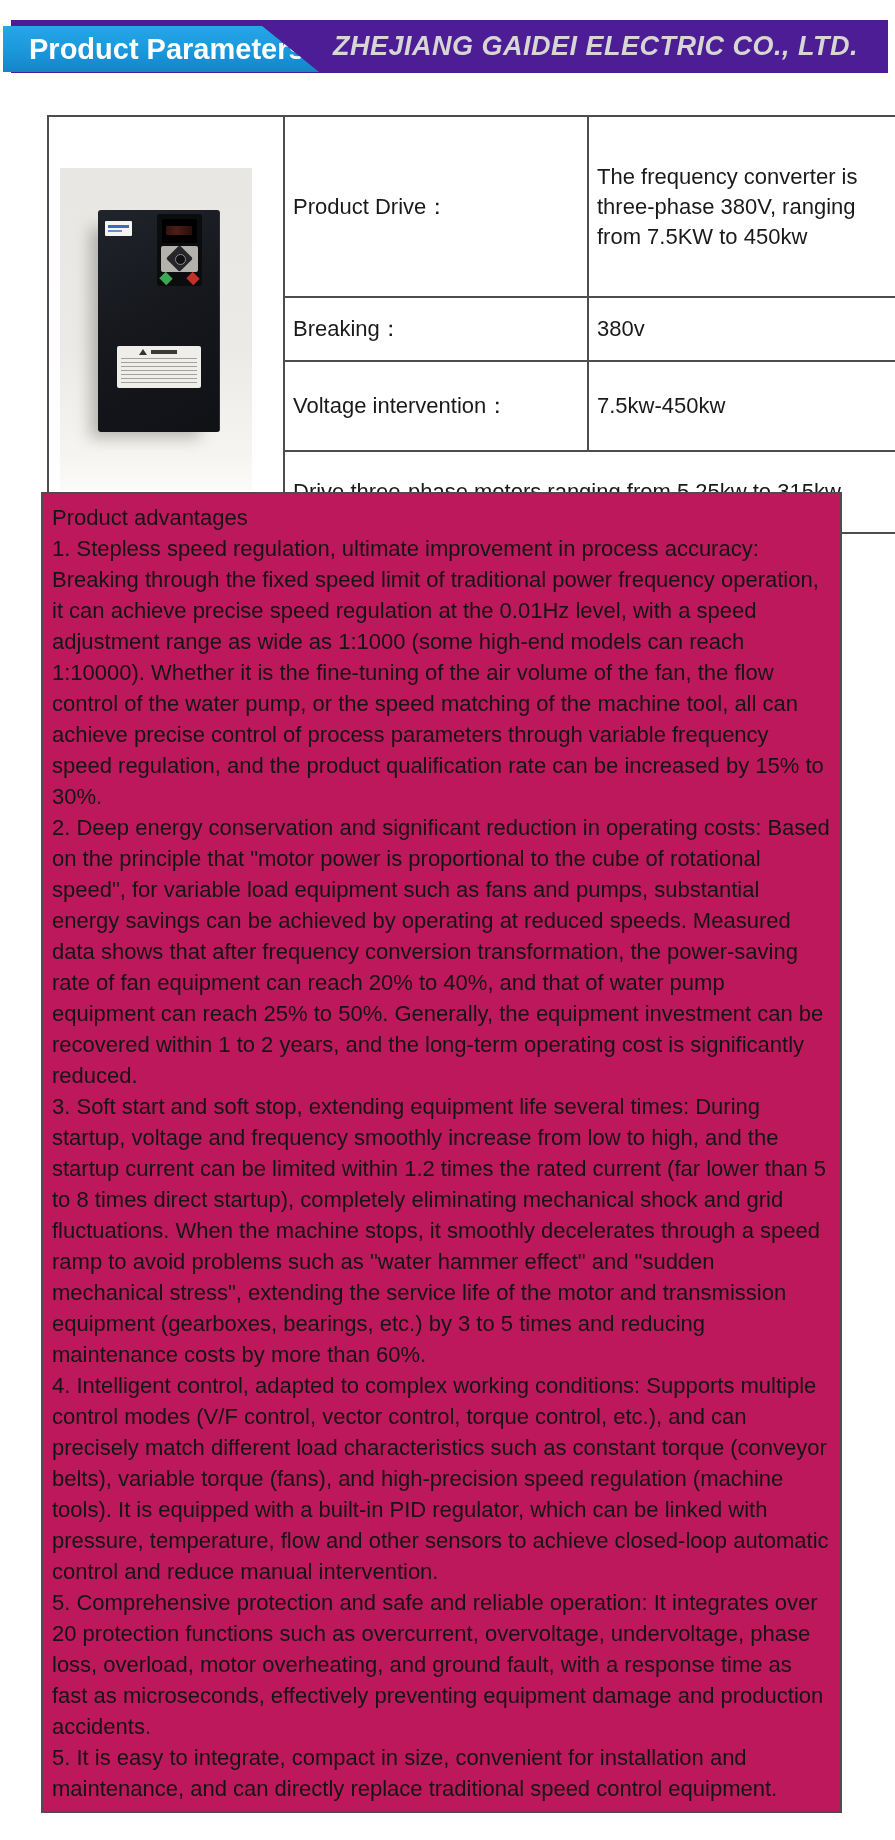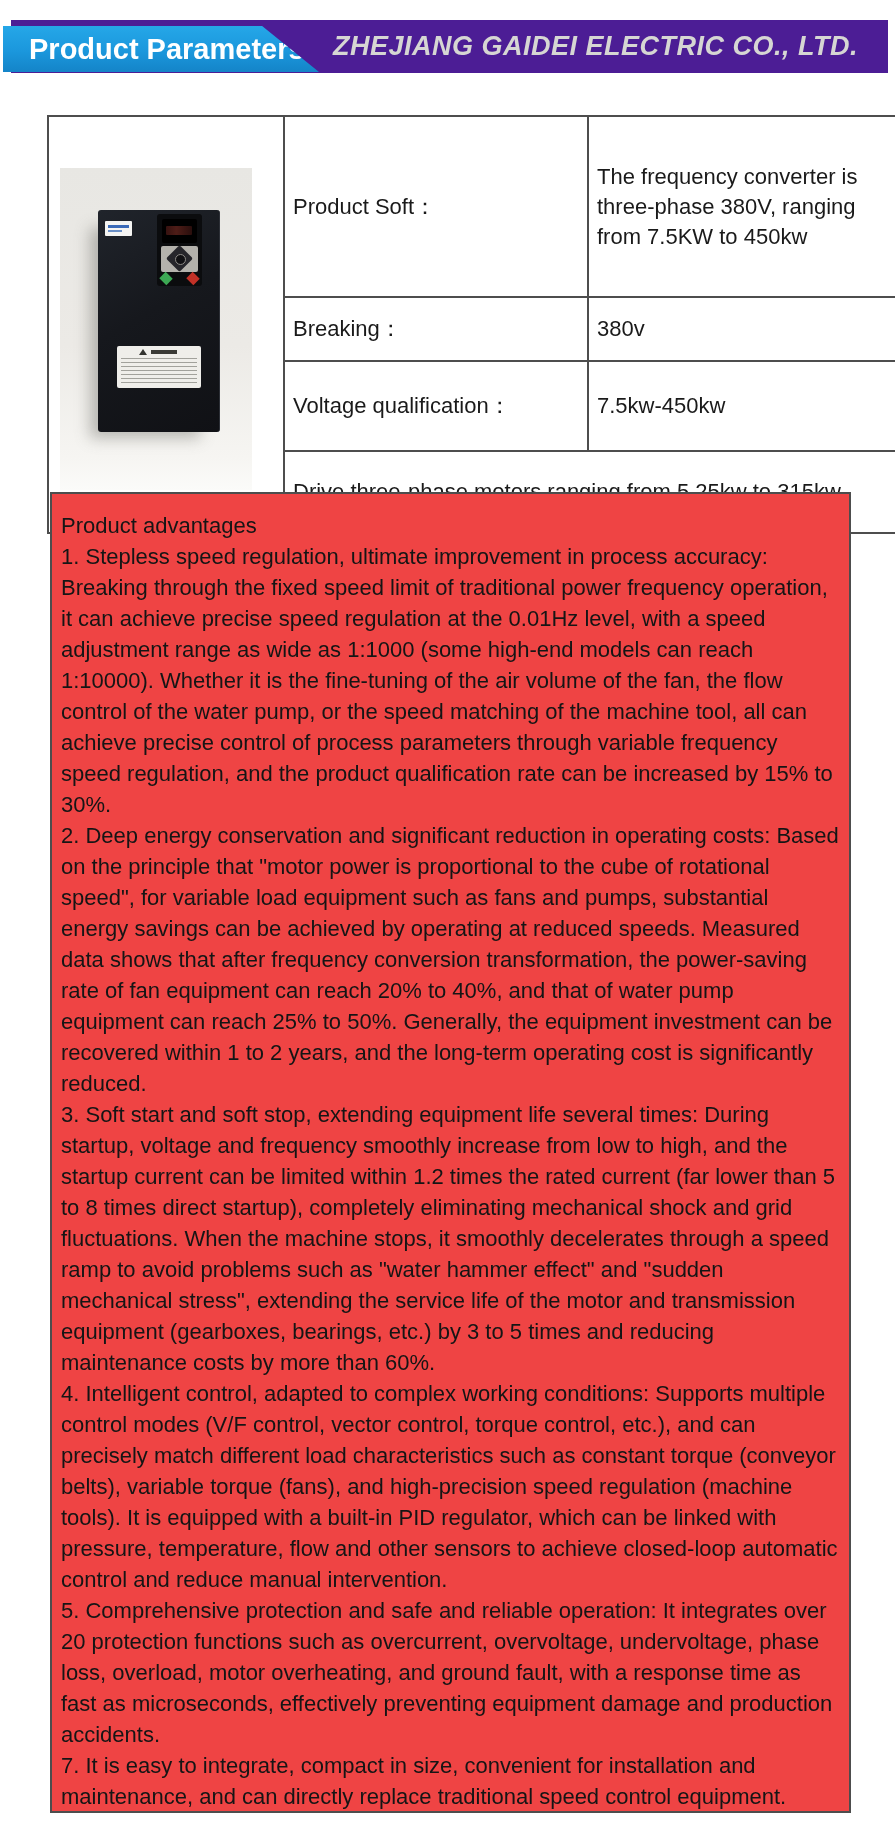--- a/index.html
+++ b/index.html
@@ -111,23 +111,23 @@
   .warn-head-bar{
     position:absolute;left:34px;top:4px;width:26px;height:4px;background:#3a3a36;
   }
   .warn-lines{
     position:absolute;left:4px;top:12px;right:4px;bottom:4px;
     background:repeating-linear-gradient(180deg,#8e8e88 0 1px,transparent 1px 4px);
     opacity:.8;
   }
   
   .adv-box{
-    position:absolute;left:50px;top:492px;width:801px;height:1321px;
-    box-sizing:border-box;border:2px solid #4d4d4d;background:#ef4444;
-    padding:16px 9px;font-size:22px;line-height:31px;color:#151515;
+    position:absolute;left:41px;top:492px;width:801px;height:1321px;
+    box-sizing:border-box;border:2px solid #4d4d4d;background:#be185d;
+    padding:8px 9px;font-size:22px;line-height:31px;color:#151515;
   }
   .adv-box .para{margin:0;}
 </style>
 </head>
 <body>
 
 <div class="banner">
   <span class="company">ZHEJIANG GAIDEI ELECTRIC CO., LTD.</span>
 </div>
 <div class="ribbon">
@@ -151,38 +151,38 @@
             <div class="btn-stop"></div>
           </div>
           <div class="warn-label">
             <div class="warn-head"></div>
             <div class="warn-head-bar"></div>
             <div class="warn-lines"></div>
           </div>
         </div>
       </div>
     </td>
-    <td class="label-cell">Product Soft：</td>
+    <td class="label-cell">Product Drive：</td>
     <td class="value-cell">The frequency converter is three-phase 380V, ranging from 7.5KW to 450kw</td>
   </tr>
   <tr class="r2">
     <td class="label-cell">Breaking：</td>
     <td class="value-cell">380v</td>
   </tr>
   <tr class="r3">
-    <td class="label-cell">Voltage qualification：</td>
+    <td class="label-cell">Voltage intervention：</td>
     <td class="value-cell">7.5kw-450kw</td>
   </tr>
   <tr class="r4">
     <td colspan="2">Drive three-phase motors ranging from 5.25kw to 315kw</td>
   </tr>
 </tbody>
   </table>
 
 <div class="adv-box">
   <div class="para">Product advantages</div>
   <div class="para">1. Stepless speed regulation, ultimate improvement in process accuracy: Breaking through the fixed speed limit of traditional power frequency operation, it can achieve precise speed regulation at the 0.01Hz level, with a speed adjustment range as wide as 1:1000 (some high-end models can reach 1:10000). Whether it is the fine-tuning of the air volume of the fan, the flow control of the water pump, or the speed matching of the machine tool, all can achieve precise control of process parameters through variable frequency speed regulation, and the product qualification rate can be increased by 15% to 30%.</div>
   <div class="para">2. Deep energy conservation and significant reduction in operating costs: Based on the principle that "motor power is proportional to the cube of rotational speed", for variable load equipment such as fans and pumps, substantial energy savings can be achieved by operating at reduced speeds. Measured data shows that after frequency conversion transformation, the power-saving rate of fan equipment can reach 20% to 40%, and that of water pump equipment can reach 25% to 50%. Generally, the equipment investment can be recovered within 1 to 2 years, and the long-term operating cost is significantly reduced.</div>
   <div class="para">3. Soft start and soft stop, extending equipment life several times: During startup, voltage and frequency smoothly increase from low to high, and the startup current can be limited within 1.2 times the rated current (far lower than 5 to 8 times direct startup), completely eliminating mechanical shock and grid fluctuations. When the machine stops, it smoothly decelerates through a speed ramp to avoid problems such as "water hammer effect" and "sudden mechanical stress", extending the service life of the motor and transmission equipment (gearboxes, bearings, etc.) by 3 to 5 times and reducing maintenance costs by more than 60%.</div>
   <div class="para">4. Intelligent control, adapted to complex working conditions: Supports multiple control modes (V/F control, vector control, torque control, etc.), and can precisely match different load characteristics such as constant torque (conveyor belts), variable torque (fans), and high-precision speed regulation (machine tools). It is equipped with a built-in PID regulator, which can be linked with pressure, temperature, flow and other sensors to achieve closed-loop automatic control and reduce manual intervention.</div>
   <div class="para">5. Comprehensive protection and safe and reliable operation: It integrates over 20 protection functions such as overcurrent, overvoltage, undervoltage, phase loss, overload, motor overheating, and ground fault, with a response time as fast as microseconds, effectively preventing equipment damage and production accidents.</div>
-  <div class="para">7. It is easy to integrate, compact in size, convenient for installation and maintenance, and can directly replace traditional speed control equipment.</div>
+  <div class="para">5. It is easy to integrate, compact in size, convenient for installation and maintenance, and can directly replace traditional speed control equipment.</div>
 </div>
 
 </body></html>

